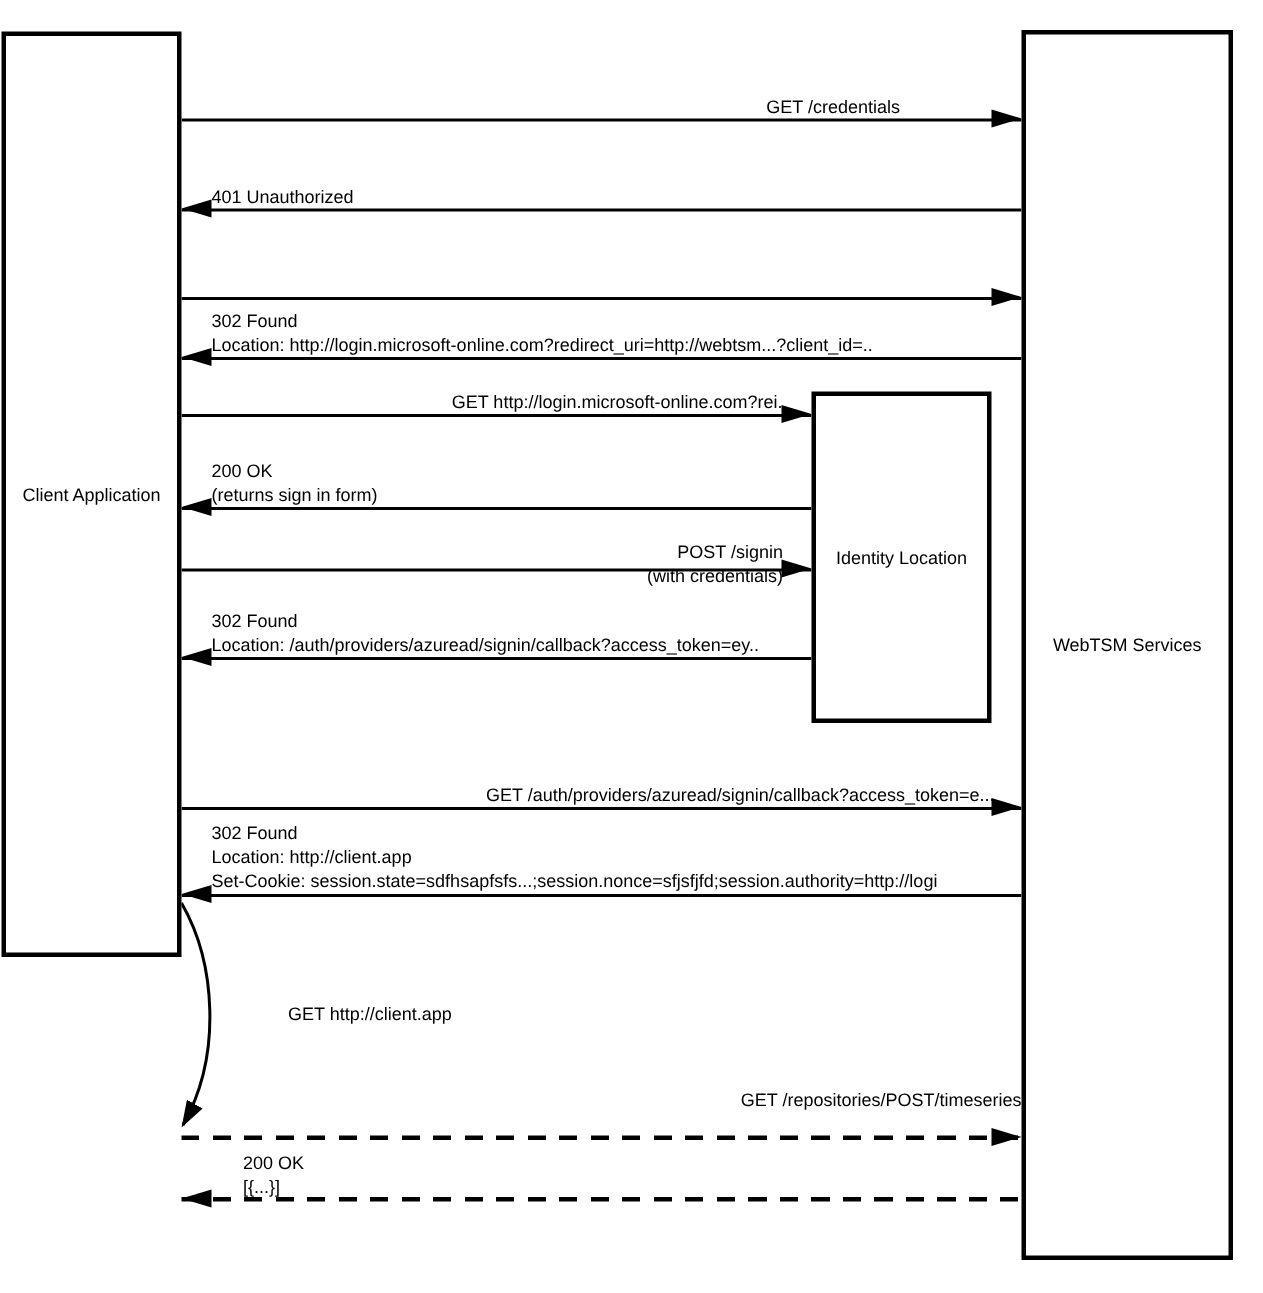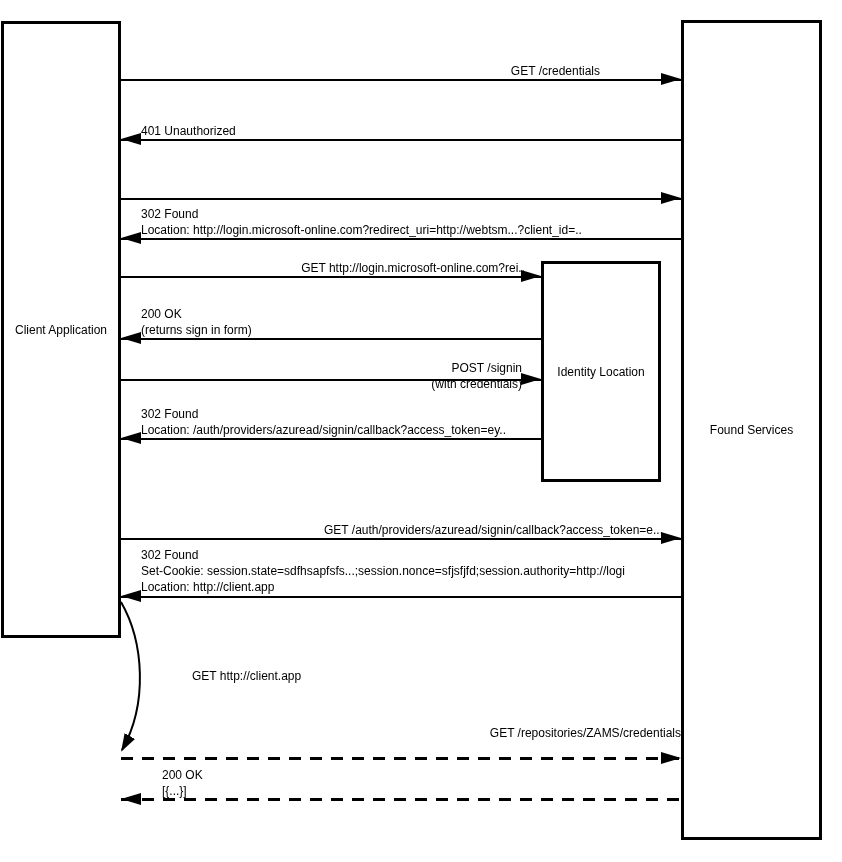--- a/index.html
+++ b/index.html
@@ -29,21 +29,21 @@
 </head>
 <body>
 
 <div class="canvas">
 
   <div class="actor-box" style="left:1px; top:21px; width:120px; height:617px;">
     <span>Client Application</span>
   </div>
 
   <div class="actor-box" style="left:681px; top:20px; width:141px; height:820px;">
-    <span>Found Services</span>
+    <span>WebTSM Services</span>
   </div>
 
   <div class="actor-box" style="left:541px; top:261px; width:120px; height:221px;">
     <span>Identity Location</span>
   </div>
 
   <div class="line" style="left:121px; top:79px; width:560px;"></div>
   <div class="ah-r" style="left:661px; top:73px;"></div>
   <div class="lbl r" style="right:242px; top:63px;">
     <div>GET /credentials</div>
@@ -95,40 +95,40 @@
   <div class="line" style="left:121px; top:538px; width:560px;"></div>
   <div class="ah-r" style="left:661px; top:532px;"></div>
   <div class="lbl r" style="right:179px; top:522px;">
     <div>GET /auth/providers/azuread/signin/callback?access_token=e...</div>
   </div>
 
   <div class="line" style="left:121px; top:596px; width:560px;"></div>
   <div class="ah-l" style="left:121px; top:590px;"></div>
   <div class="lbl" style="left:141px; top:547px; width:540px; overflow:hidden;">
     <div>302 Found</div>
+    <div>Location: http://client.app</div>
     <div>Set-Cookie: session.state=sdfhsapfsfs...;session.nonce=sfjsfjfd;session.authority=http://logi</div>
-    <div>Location: http://client.app</div>
   </div>
 
   <svg class="loop-svg" style="left:108px; top:594px;" width="60" height="170">
     <defs>
       <marker id="loop-ah" markerUnits="userSpaceOnUse" markerWidth="18" markerHeight="12" refX="16" refY="6" orient="auto">
         <path d="M0,0 L18,6 L0,12 z" fill="#000"></path>
       </marker>
     </defs>
     <path d="M 13 8 C 36 48, 40 110, 14 156" fill="none" stroke="#000" stroke-width="2" marker-end="url(#loop-ah)"></path>
   </svg>
   <div class="lbl" style="left:160px; top:668px;margin-left:32px;">
     <div>GET http://client.app</div>
   </div>
 
   <div class="dline" style="left:121px; top:757px; width:560px;"></div>
   <div class="ah-r" style="left:661px; top:752px;"></div>
   <div class="lbl r" style="right:161px; top:725px;">
-    <div>GET /repositories/ZAMS/credentials</div>
+    <div>GET /repositories/POST/timeseries</div>
   </div>
 
   <div class="dline" style="left:121px; top:798px; width:560px;"></div>
   <div class="ah-l" style="left:121px; top:793px;"></div>
   <div class="lbl" style="left:162px; top:767px;">
     <div>200 OK</div>
     <div>[{...}]</div>
   </div>
 
 </div>

